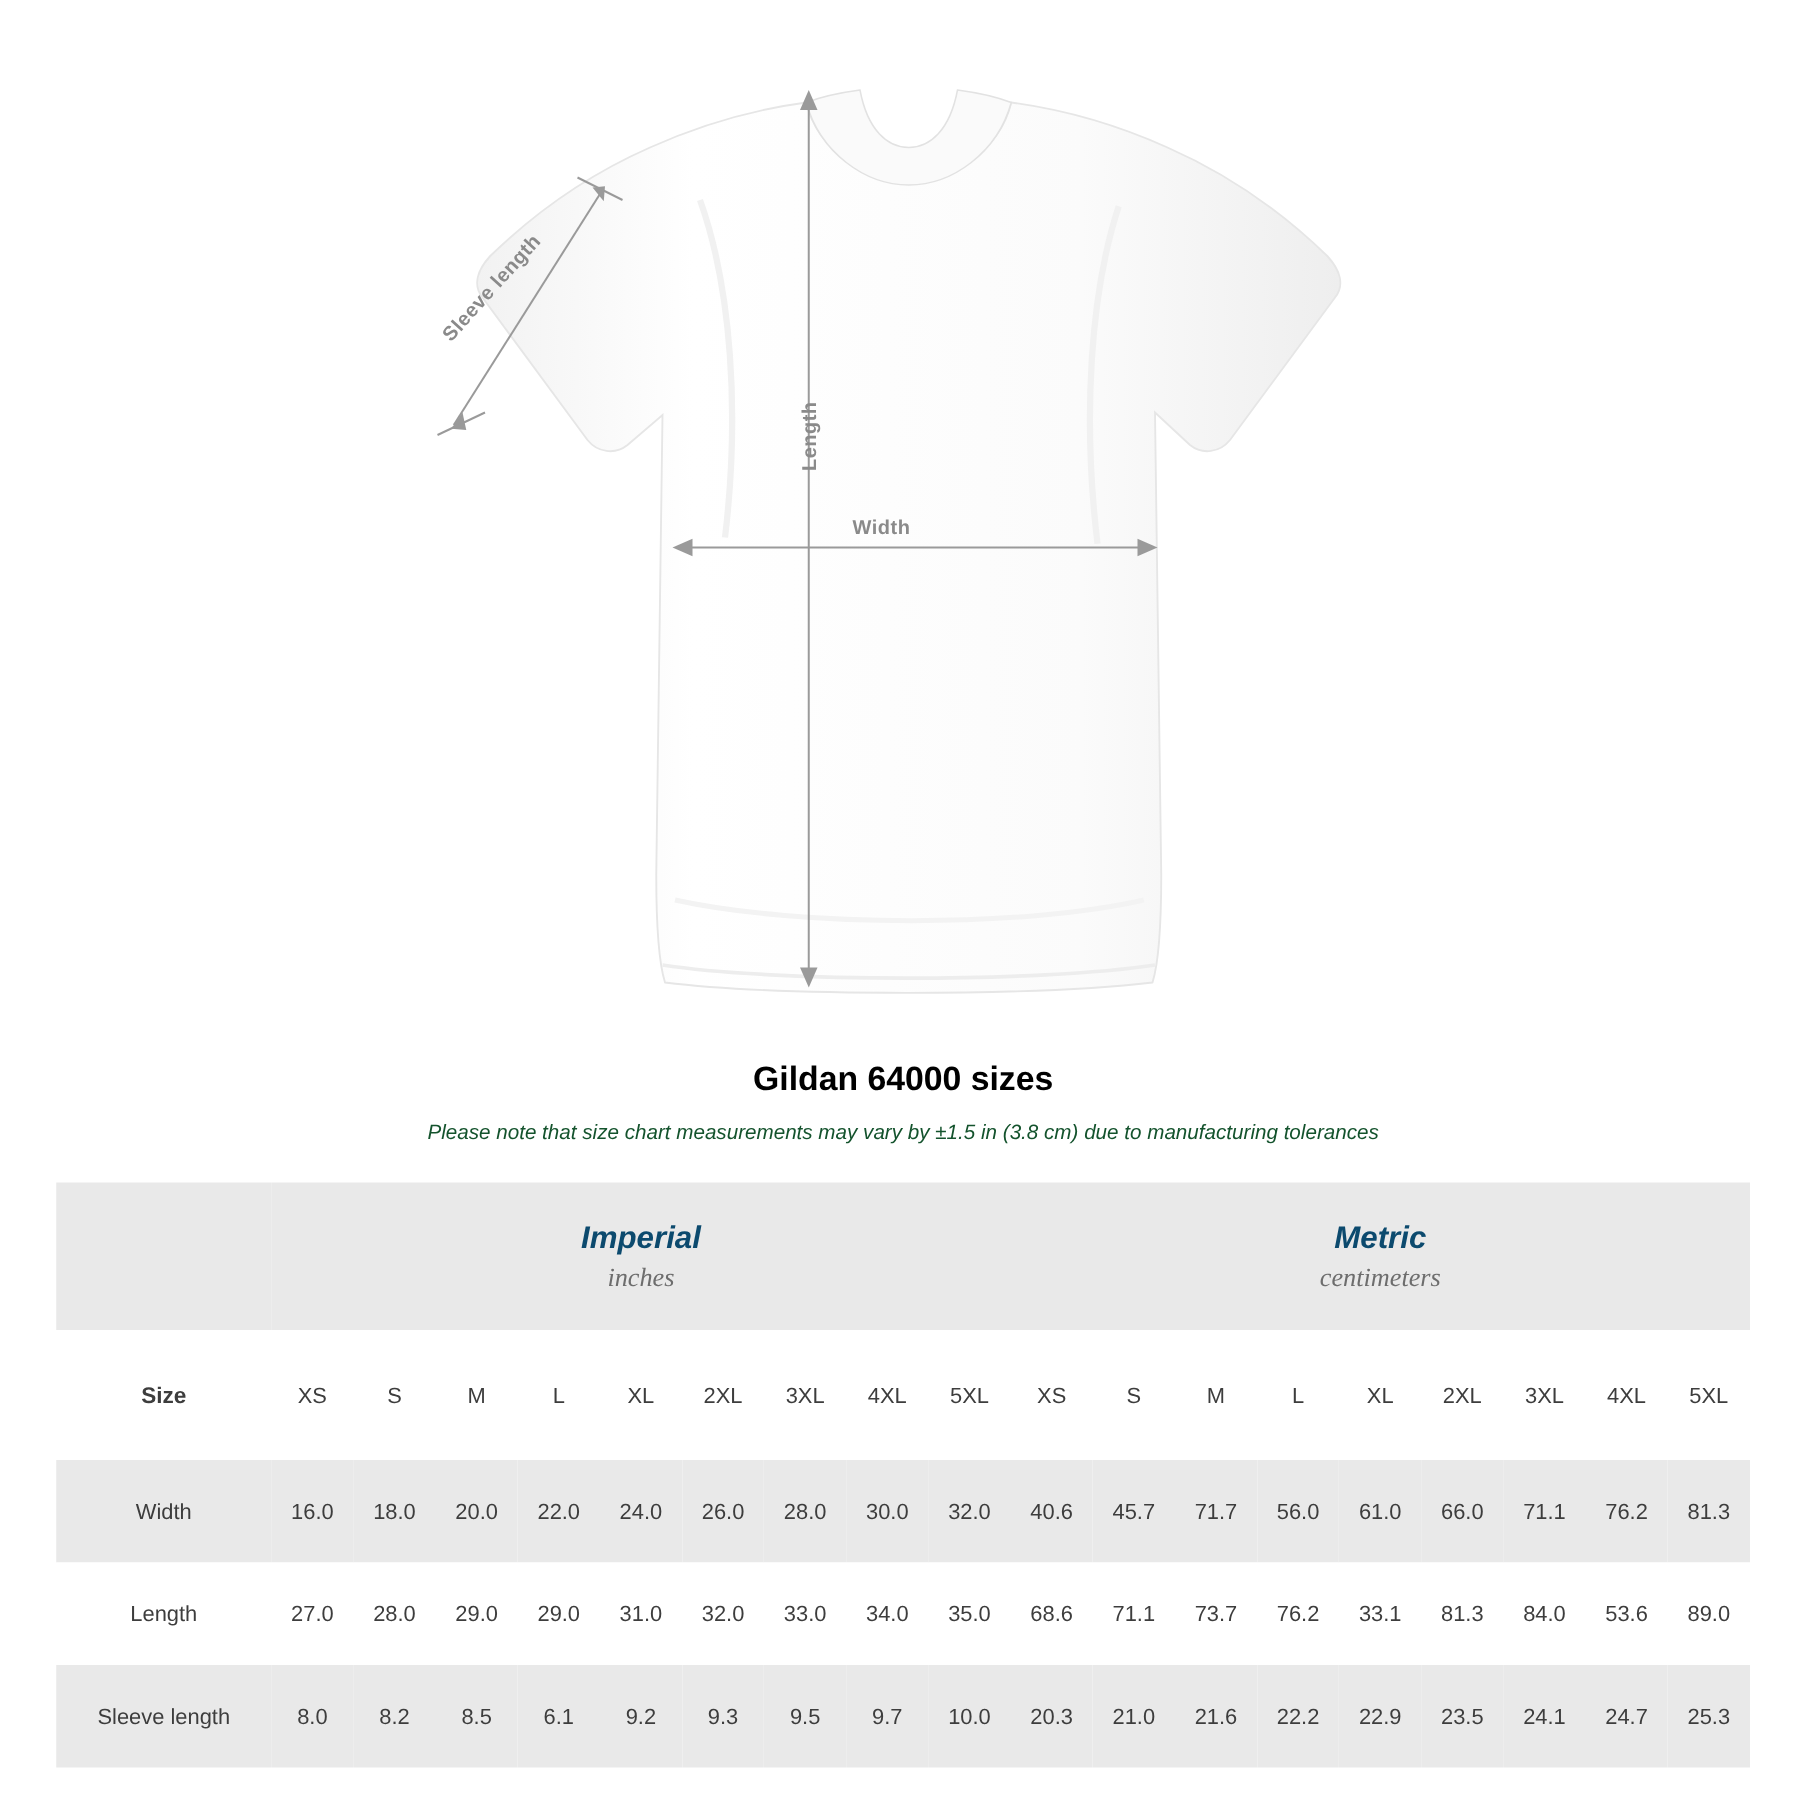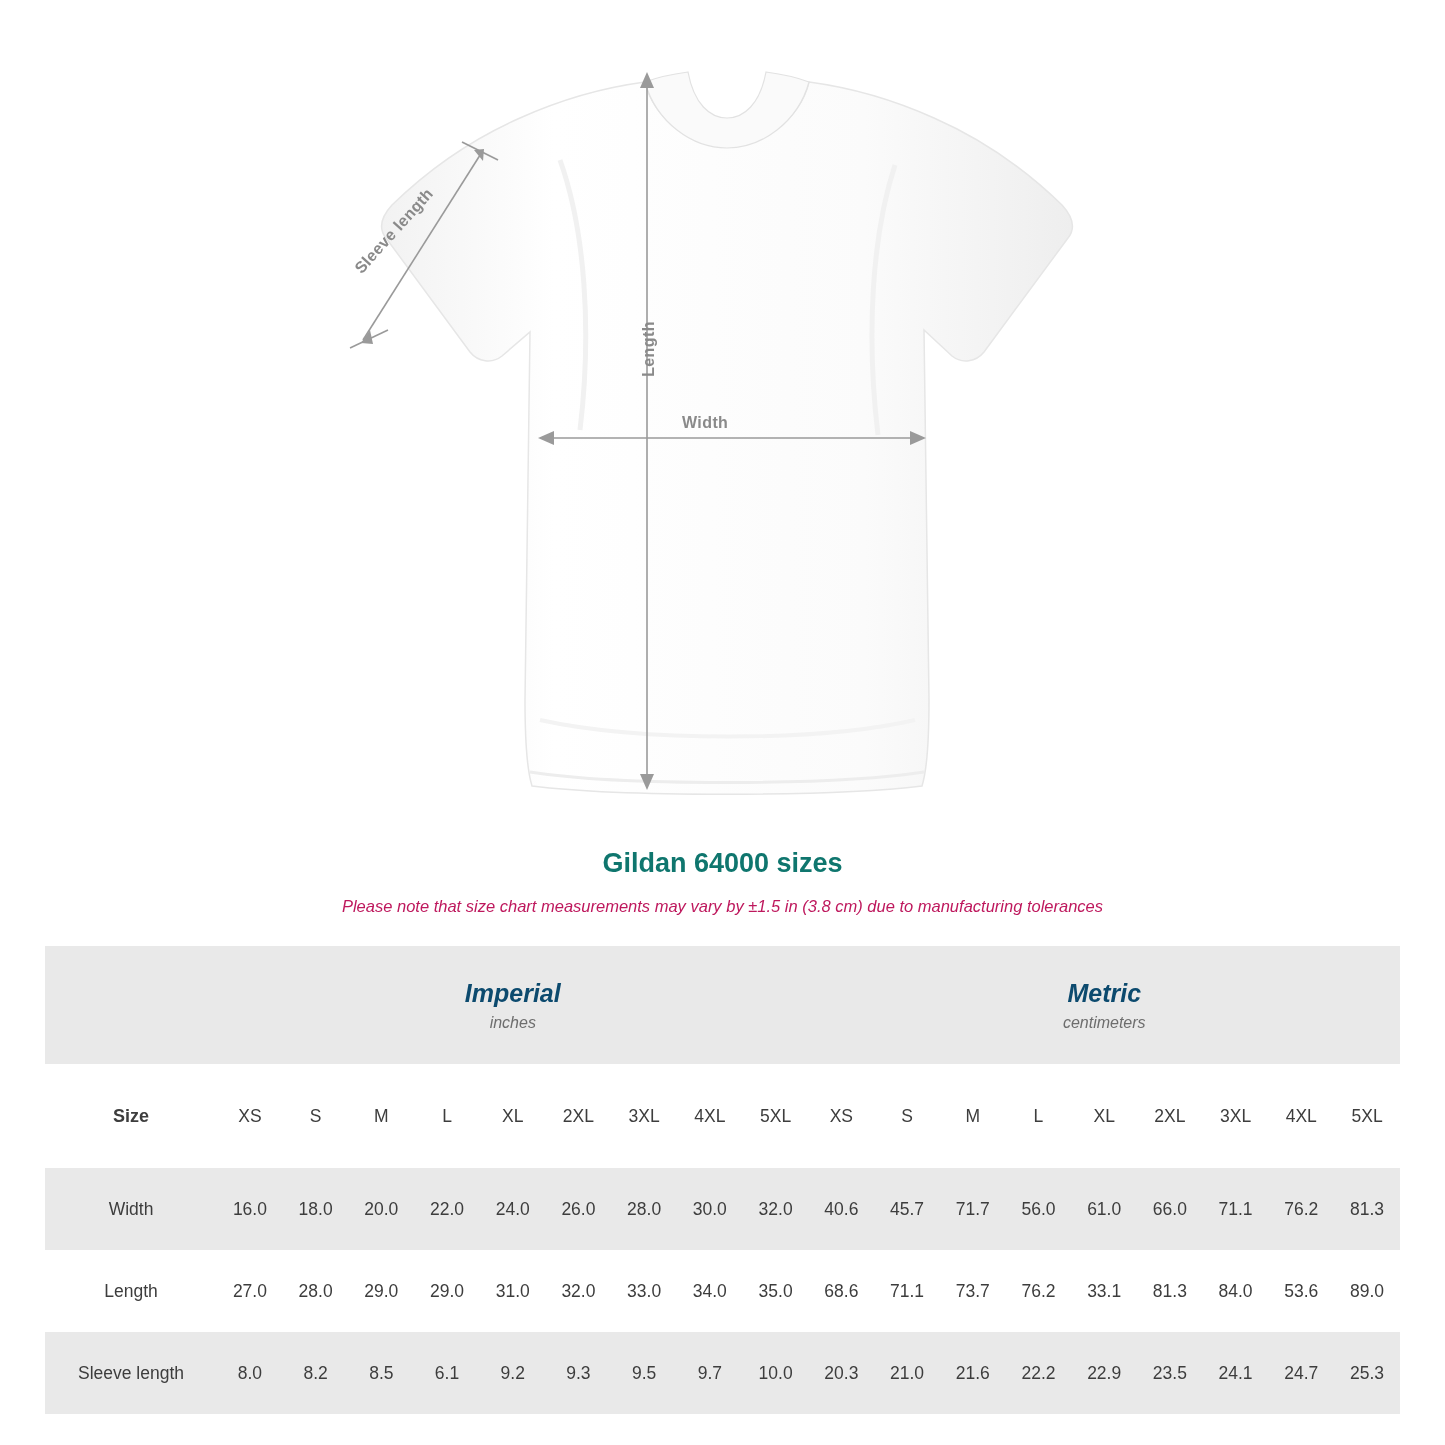--- a/index.html
+++ b/index.html
@@ -59,27 +59,27 @@
   }
 
   
   .title-block {
     text-align: center;
     margin-top: 18px;
   }
   .chart-title {
     font-size: 27px;
     font-weight: bold;
-    color: #0f766e;
+    color: #000000;
     margin: 0;
   }
   .chart-note {
     font-size: 16.5px;
     font-style: italic;
-    color: #be185d;
+    color: #14532d;
     margin-top: 18px;
   }
 
   
   .table-wrap {
     margin: 30px 45px 0 45px;
     width: 1355px;
   }
   table.size-table {
     border-collapse: collapse;
@@ -100,24 +100,25 @@
     height: 118px;
   }
   .unit-system {
     font-size: 25px;
     font-style: italic;
     font-weight: bold;
     color: #0c4a6e;
     line-height: 1.25;
   }
   .unit-sub {
-    font-size: 16px;
+    font-size: 21px;
     font-style: italic;
     color: #6d6d6d;
     margin-top: 4px;
+    font-family: Liberation Serif, serif;
   }
   .head-row td {
     background: #ffffff;
     height: 104px;
     font-weight: bold;
     font-size: 18px;
     color: #3d3d3d;
   }
   .head-row td.rowlabel {
     font-weight: bold;

